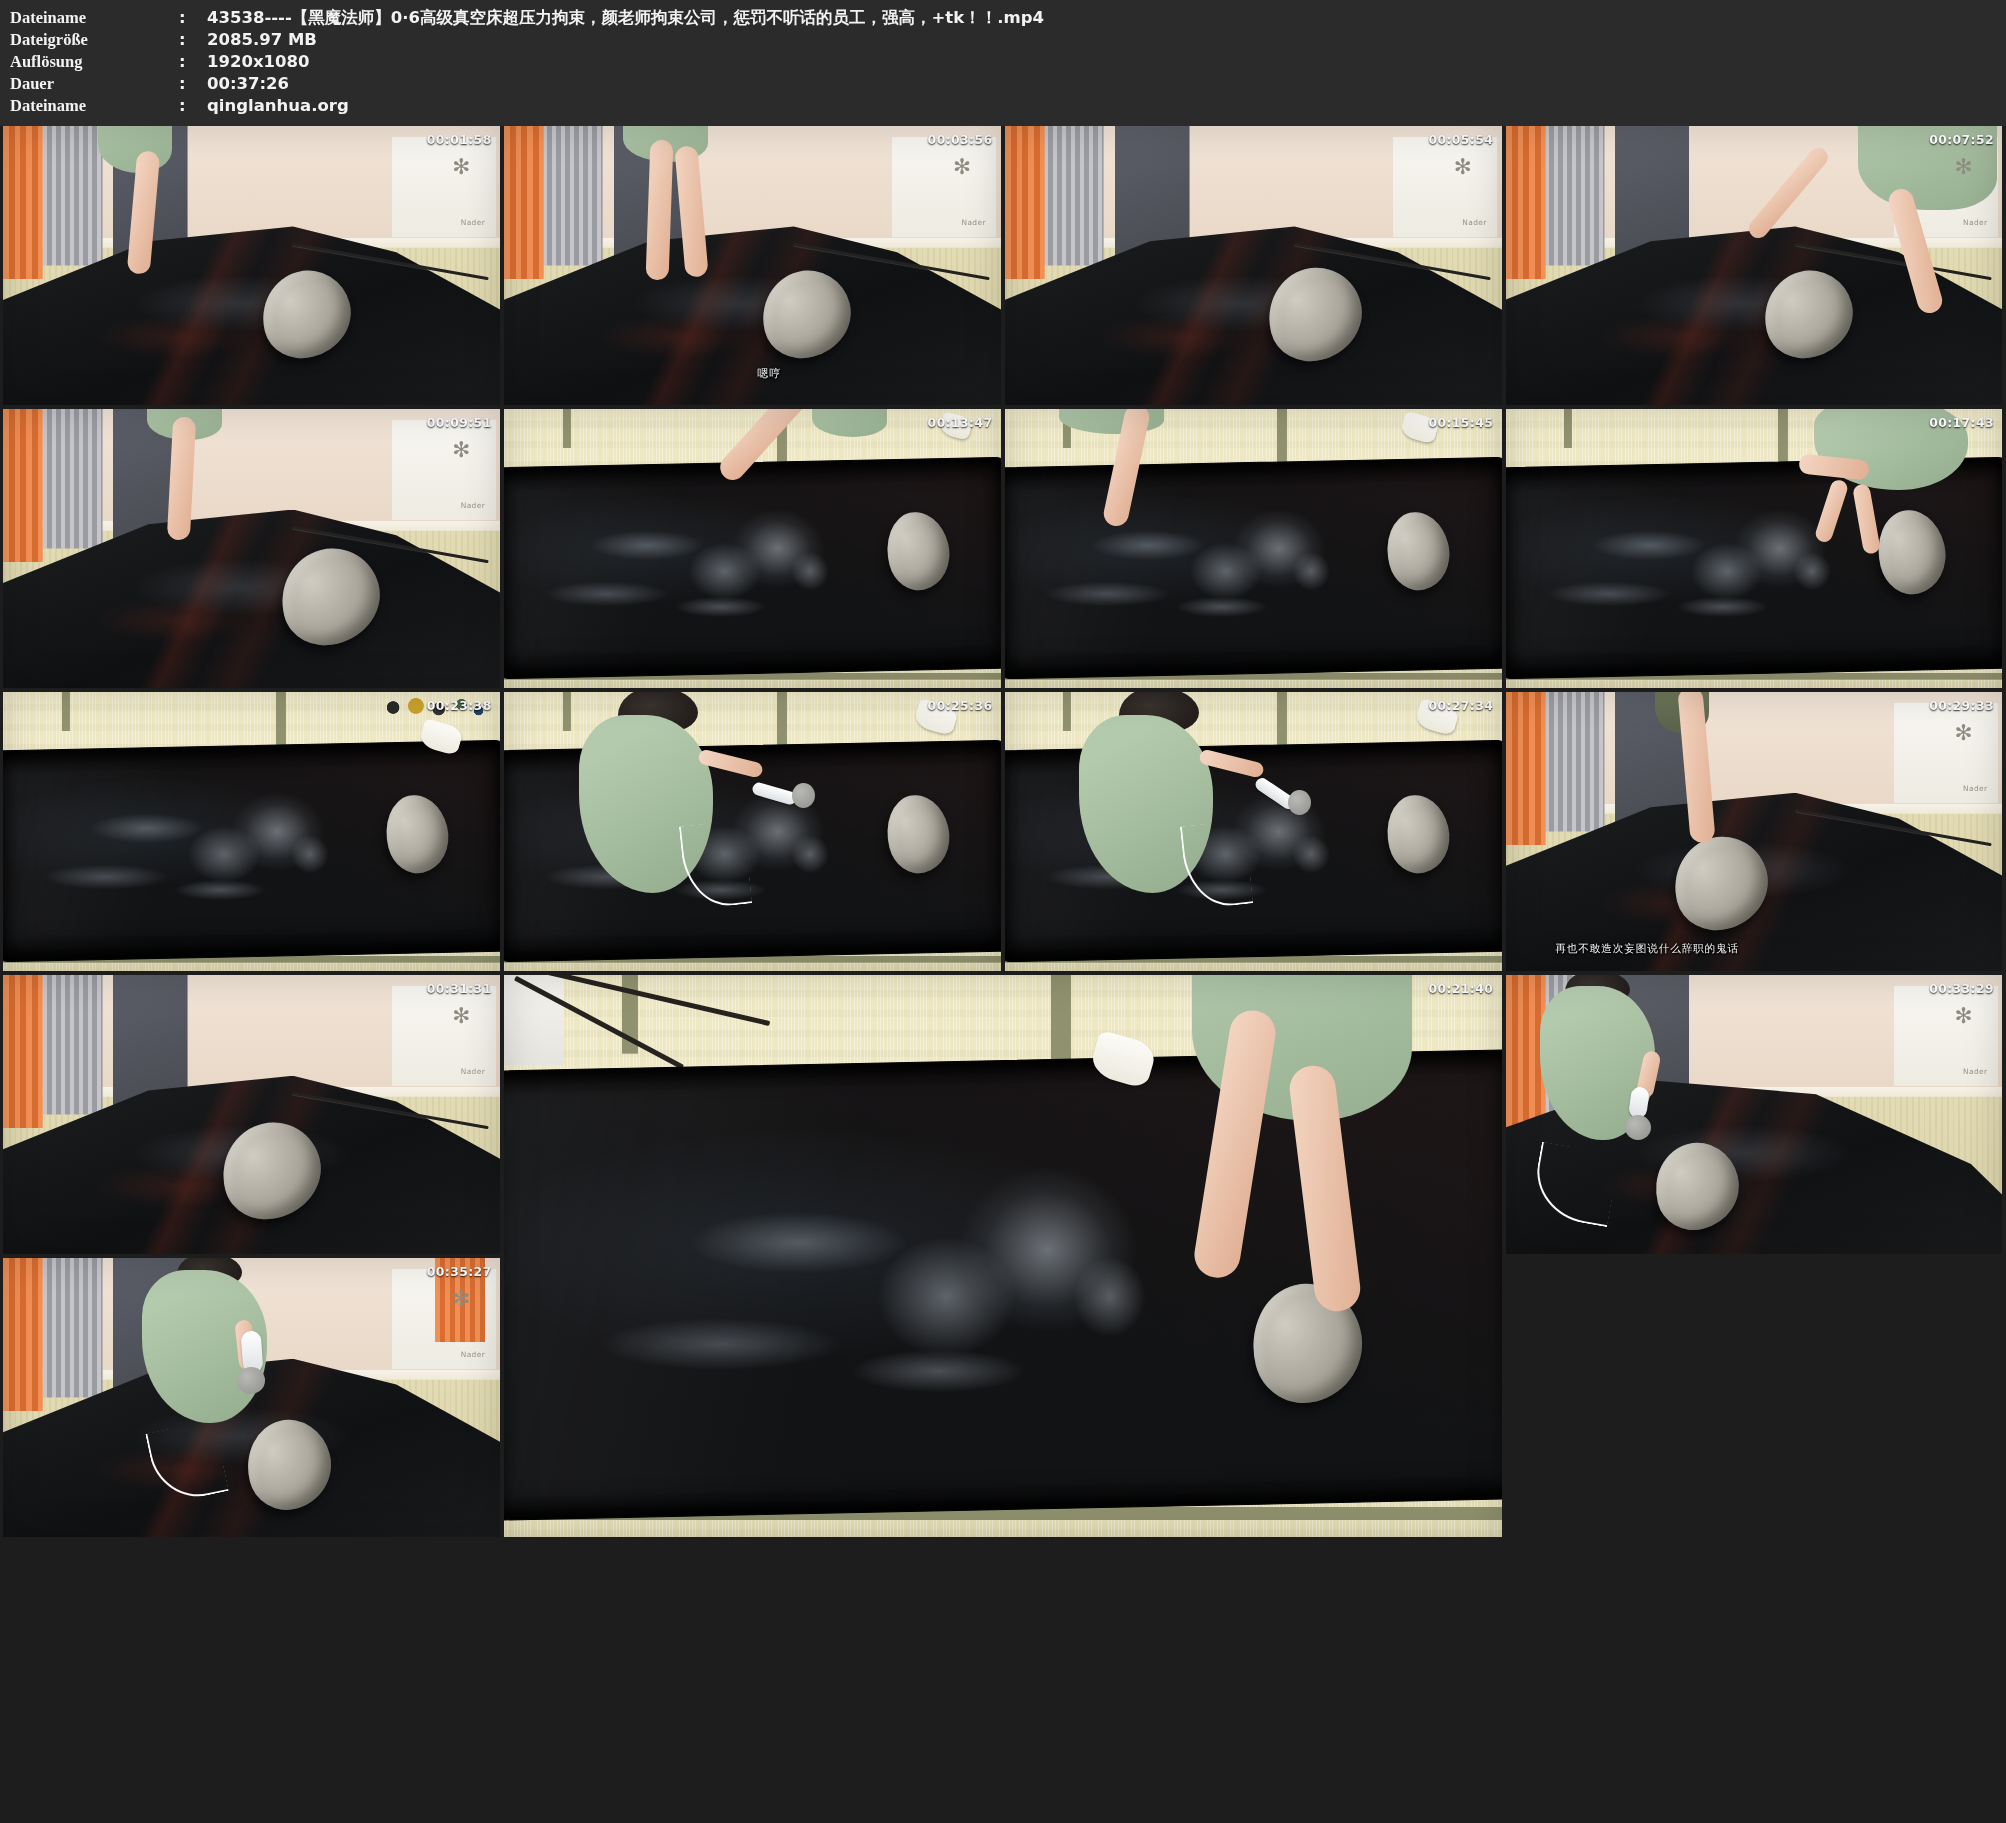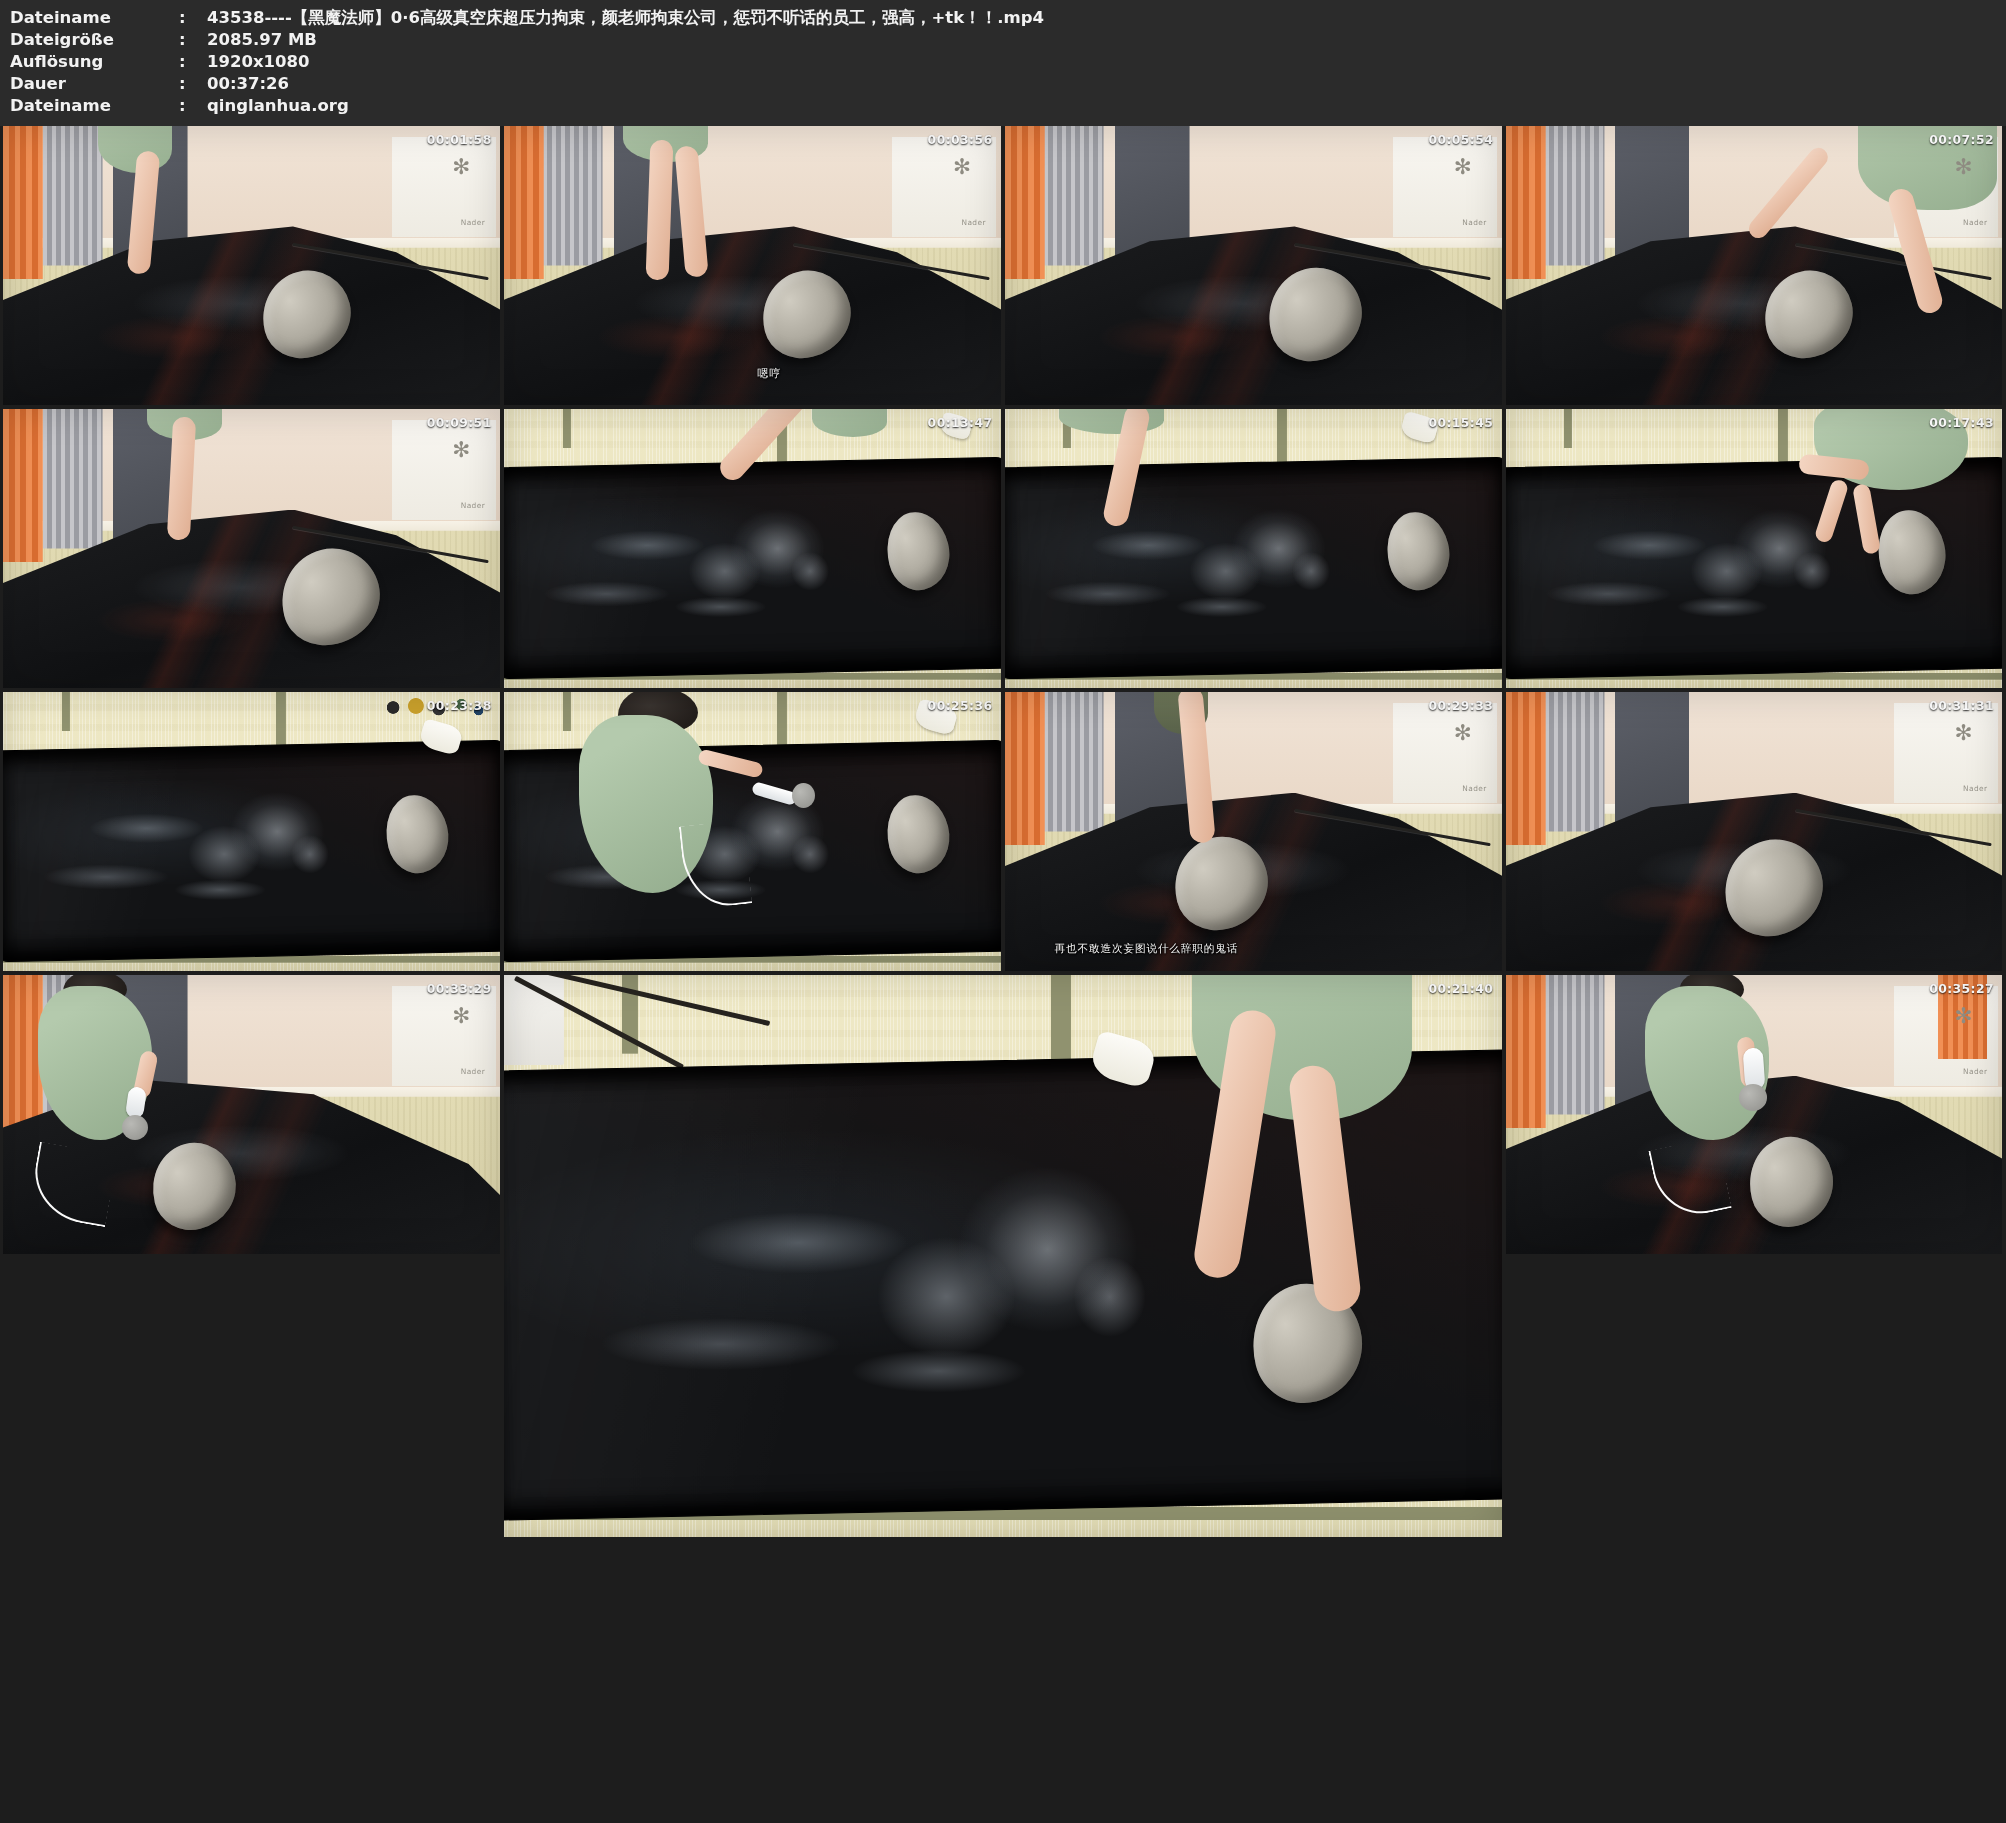--- a/index.html
+++ b/index.html
@@ -7,21 +7,21 @@
   body {
     width:2006px; height:1823px; position:relative;
     background:#1d1d1d;
     font-family:"DejaVu Sans", sans-serif;
     overflow:hidden;
   }
 
   
   .header { position:absolute; left:0; top:0; width:2006px; height:126px; background:#2b2b2b; padding:7.4px 0 0 10px; }
   .hrow { display:flex; color:#f2f2f2; font-size:16.5px; font-weight:bold; line-height:22px; white-space:nowrap; }
-  .hlabel { width:169px; }
+  .hlabel { width:169px;font-family:Liberation Serif, serif; }
   .hsep   { width:28px; }
 
   
   .grid {
     position:absolute; left:3.3px; top:126px; width:1999px; height:1697px;
     display:grid; grid-template-columns:repeat(4,1fr); grid-template-rows:repeat(6,279px); gap:4.1px;
   }
   #t6, #t11 { grid-column:2/4; }
   #t6  { grid-row:2/4; }
   #t11 { grid-row:4/6; }
@@ -366,69 +366,83 @@
     <div class="hair"></div>
     <div class="dress"></div>
     <div class="limb arm"></div>
     <div class="wand"></div>
     <div class="whead"></div>
     <div class="cable"></div>
     <div class="tissue"></div>
     <span class="ts">00:25:36</span>
   </div>
 
-
-  <div class="thumb room v15" id="t15">
-    <div class="bg"></div>
-    <div class="sheet"></div>
-    <div class="pole"></div>
-    <div class="hood"></div>
-    <div class="robe"></div>
-    <div class="limb l1"></div>
-    <span class="plogo">✻</span>
-    <span class="plabel">Nader</span>
-    <span class="ts">00:29:33</span>
-    <span class="sub">再也不敢造次妄图说什么辞职的鬼话</span>
-  </div>
-
-  <div class="thumb room v16" id="t16">
-    <div class="bg"></div>
-    <div class="sheet"></div>
-    <div class="pole"></div>
-    <div class="hood"></div>
-    <span class="plogo">✻</span>
-    <span class="plabel">Nader</span>
-    <span class="ts">00:31:31</span>
-  </div>
-
-  <div class="thumb room v17" id="t17">
-    <div class="bg"></div>
-    <div class="sheet"></div>
+  <div class="thumb closeup v14" id="t14">
+    <div class="bg"></div>
+    <div class="bed"></div>
+    <div class="bodyfig"></div>
     <div class="hood"></div>
     <div class="hair"></div>
     <div class="dress"></div>
     <div class="limb arm"></div>
     <div class="wand"></div>
     <div class="whead"></div>
     <div class="cable"></div>
-    <span class="plogo">✻</span>
-    <span class="plabel">Nader</span>
-    <span class="ts">00:33:29</span>
-  </div>
-
-  <div class="thumb room v18" id="t18">
-    <div class="bg"></div>
-    <div class="curtR"></div>
+    <div class="tissue"></div>
+    <span class="ts">00:27:34</span>
+  </div>
+
+  <div class="thumb room v15" id="t15">
+    <div class="bg"></div>
+    <div class="sheet"></div>
+    <div class="pole"></div>
+    <div class="hood"></div>
+    <div class="robe"></div>
+    <div class="limb l1"></div>
+    <span class="plogo">✻</span>
+    <span class="plabel">Nader</span>
+    <span class="ts">00:29:33</span>
+    <span class="sub">再也不敢造次妄图说什么辞职的鬼话</span>
+  </div>
+
+  <div class="thumb room v16" id="t16">
+    <div class="bg"></div>
+    <div class="sheet"></div>
+    <div class="pole"></div>
+    <div class="hood"></div>
+    <span class="plogo">✻</span>
+    <span class="plabel">Nader</span>
+    <span class="ts">00:31:31</span>
+  </div>
+
+  <div class="thumb room v17" id="t17">
+    <div class="bg"></div>
     <div class="sheet"></div>
     <div class="hood"></div>
     <div class="hair"></div>
     <div class="dress"></div>
     <div class="limb arm"></div>
     <div class="wand"></div>
     <div class="whead"></div>
     <div class="cable"></div>
     <span class="plogo">✻</span>
     <span class="plabel">Nader</span>
+    <span class="ts">00:33:29</span>
+  </div>
+
+  <div class="thumb room v18" id="t18">
+    <div class="bg"></div>
+    <div class="curtR"></div>
+    <div class="sheet"></div>
+    <div class="hood"></div>
+    <div class="hair"></div>
+    <div class="dress"></div>
+    <div class="limb arm"></div>
+    <div class="wand"></div>
+    <div class="whead"></div>
+    <div class="cable"></div>
+    <span class="plogo">✻</span>
+    <span class="plabel">Nader</span>
     <span class="ts">00:35:27</span>
   </div>
 
 </div>
 
 
 </body></html>

